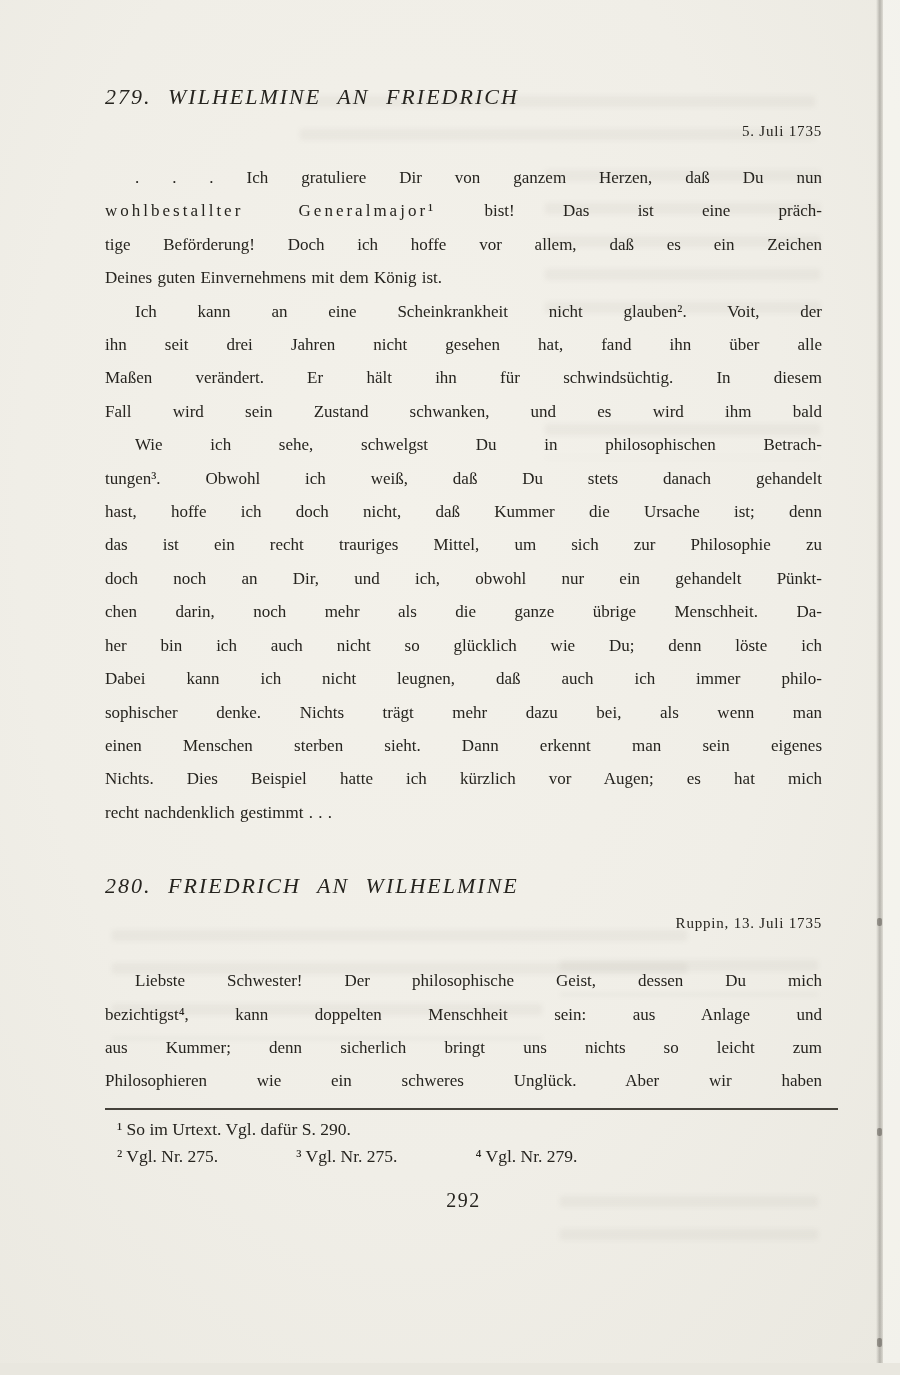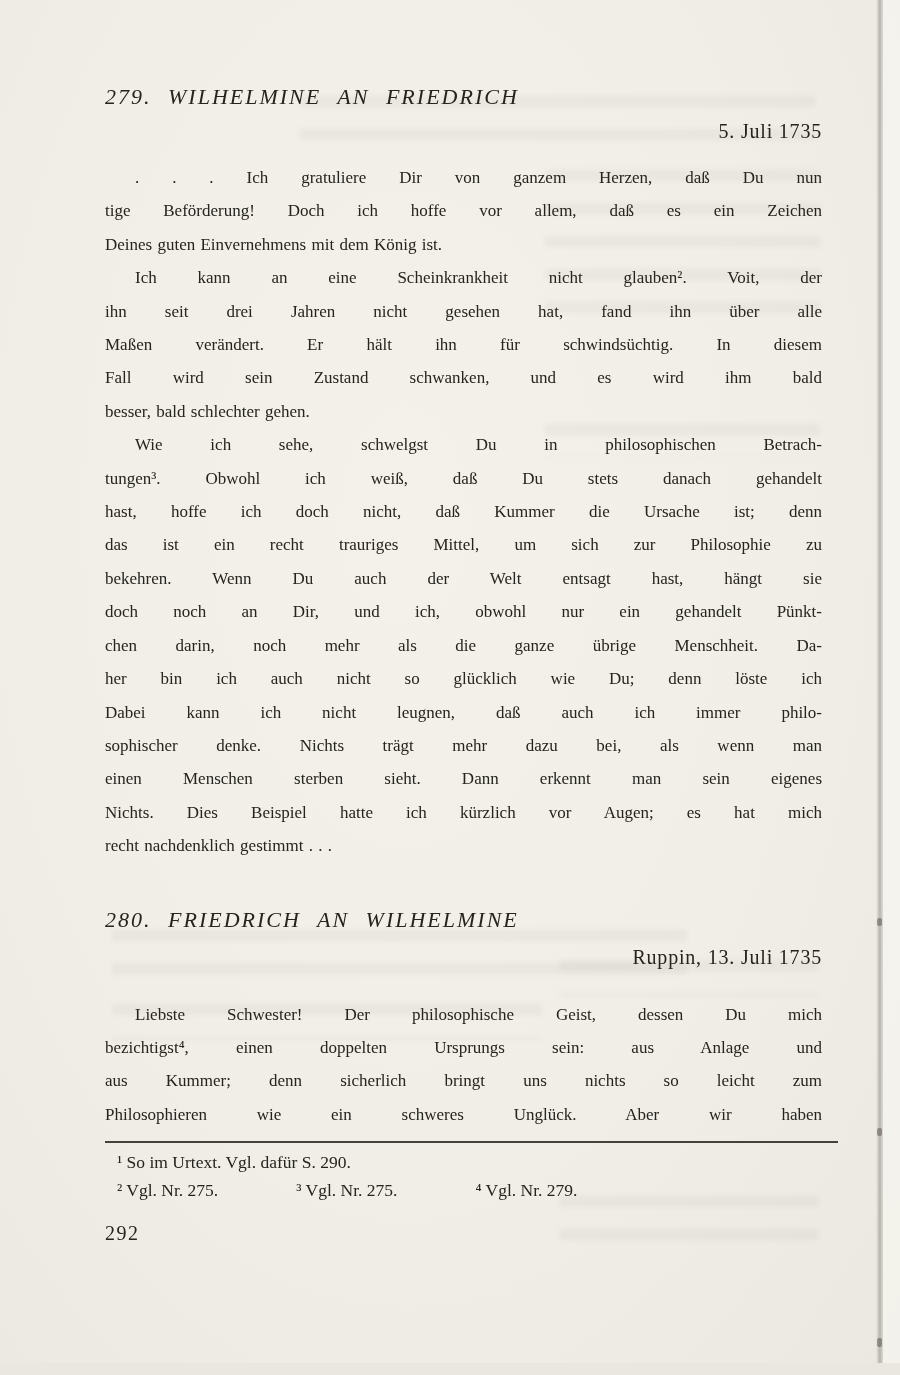--- a/index.html
+++ b/index.html
@@ -26,37 +26,37 @@
   .g3{left:545px;top:424px;width:275px;height:34px;}
   .g4{left:112px;top:930px;width:575px;height:56px;}
   .g5{left:560px;top:960px;width:258px;height:36px;}
   .g6{left:112px;top:1004px;width:430px;height:36px;}
   .g7{left:560px;top:1196px;width:258px;height:58px;}
 
   
   .content{position:absolute;left:105px;top:84px;width:717px;}
   .heading{font-style:italic;font-size:22px;line-height:26px;font-weight:normal;
     letter-spacing:2px;word-spacing:9px;margin:0;}
-  .dateline{text-align:right;font-size:20px;line-height:28px;margin-top:7px;letter-spacing:.8px;}
+  .dateline{text-align:right;font-size:15px;line-height:28px;margin-top:7px;letter-spacing:.8px;}
   .para{margin:0;}
   .para-first{margin-top:16px;}
   .ln{font-size:17px;line-height:33.4px;text-align:justify;text-align-last:justify;word-spacing:1px;}
   .fi{text-indent:30px;}
   .last{text-align-last:left;}
   .sperr{letter-spacing:3px;word-spacing:5px;}
   .letter-280{margin-top:44px;}
   .l280 .dateline{margin-top:10px;}
   .l280 .para-first{margin-top:27px;}
   .fn-rule{margin-top:10px;width:733px;height:2px;background:#45423b;border:none;}
   .footnotes{margin-top:6px;font-size:17.5px;line-height:27.5px;}
   .fn1{padding-left:12px;}
   .fn-row{display:flex;padding-left:12px;}
   .fn-row span{margin-right:78px;text-align:center;}
   .fn-row span:last-child{margin-right:0;}
-  .page-number{margin-top:18px;text-align:left;font-size:20px;letter-spacing:1.5px;}
+  .page-number{margin-top:18px;text-align:center;font-size:20px;letter-spacing:1.5px;}
 </style>
 </head>
 <body>
 
 <div class="page">
 
   <div class="ghost g1"></div>
   <div class="ghost g2"></div>
   <div class="ghost g3"></div>
   <div class="ghost g4"></div>
@@ -71,56 +71,55 @@
   <div class="speck sp3"></div>
 
   <div class="content">
 
     <div class="letter">
       <h2 class="heading">279. WILHELMINE AN FRIEDRICH</h2>
       <div class="dateline">5. Juli 1735</div>
 
       <div class="para para-first">
         <div class="ln fi">. . . Ich gratuliere Dir von ganzem Herzen, daß Du nun</div>
+        <div class="ln"><span class="sperr">wohlbestallter Generalmajor¹</span><span> bist! Das ist eine präch-</span></div>
         <div class="ln">tige Beförderung! Doch ich hoffe vor allem, daß es ein Zeichen</div>
         <div class="ln last">Deines guten Einvernehmens mit dem König ist.</div>
       </div>
 
       <div class="para">
         <div class="ln fi">Ich kann an eine Scheinkrankheit nicht glauben². Voit, der</div>
         <div class="ln">ihn seit drei Jahren nicht gesehen hat, fand ihn über alle</div>
         <div class="ln">Maßen verändert. Er hält ihn für schwindsüchtig. In diesem</div>
         <div class="ln">Fall wird sein Zustand schwanken, und es wird ihm bald</div>
-        <div class="ln last">besser, bald schlechter gehen.</div>
       </div>
 
       <div class="para">
         <div class="ln fi">Wie ich sehe, schwelgst Du in philosophischen Betrach-</div>
         <div class="ln">tungen³. Obwohl ich weiß, daß Du stets danach gehandelt</div>
         <div class="ln">hast, hoffe ich doch nicht, daß Kummer die Ursache ist; denn</div>
         <div class="ln">das ist ein recht trauriges Mittel, um sich zur Philosophie zu</div>
-        <div class="ln">bekehren. Wenn Du auch der Welt entsagt hast, hängt sie</div>
         <div class="ln">doch noch an Dir, und ich, obwohl nur ein gehandelt Pünkt-</div>
         <div class="ln">chen darin, noch mehr als die ganze übrige Menschheit. Da-</div>
         <div class="ln">her bin ich auch nicht so glücklich wie Du; denn löste ich</div>
         <div class="ln">Dabei kann ich nicht leugnen, daß auch ich immer philo-</div>
         <div class="ln">sophischer denke. Nichts trägt mehr dazu bei, als wenn man</div>
         <div class="ln">einen Menschen sterben sieht. Dann erkennt man sein eigenes</div>
         <div class="ln">Nichts. Dies Beispiel hatte ich kürzlich vor Augen; es hat mich</div>
         <div class="ln last">recht nachdenklich gestimmt . . .</div>
       </div>
     </div>
 
     <div class="letter letter-280 l280">
       <h2 class="heading">280. FRIEDRICH AN WILHELMINE</h2>
       <div class="dateline">Ruppin, 13. Juli 1735</div>
 
       <div class="para para-first">
         <div class="ln fi">Liebste Schwester! Der philosophische Geist, dessen Du mich</div>
-        <div class="ln">bezichtigst⁴, einen doppelten Ursprungs sein: aus Anlage und</div>
+        <div class="ln">bezichtigst⁴, kann doppelten Menschheit sein: aus Anlage und</div>
         <div class="ln">aus Kummer; denn sicherlich bringt uns nichts so leicht zum</div>
         <div class="ln">Philosophieren wie ein schweres Unglück. Aber wir haben</div>
       </div>
     </div>
 
     <div class="fn-rule"></div>
     <div class="footnotes">
       <div class="fn1">¹ So im Urtext. Vgl. dafür S. 290.</div>
       <div class="fn-row">
         <span>² Vgl. Nr. 275.</span>

